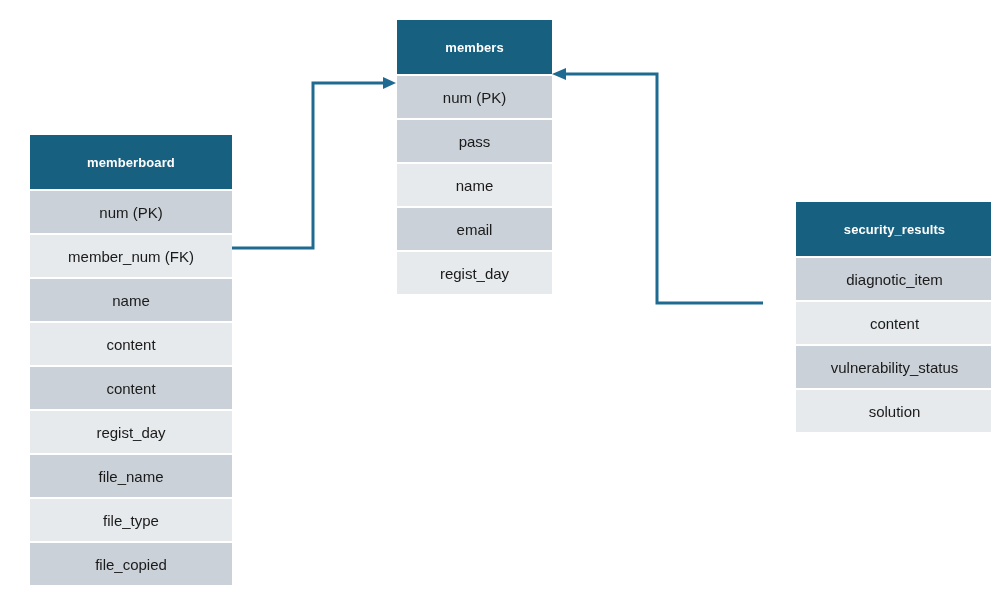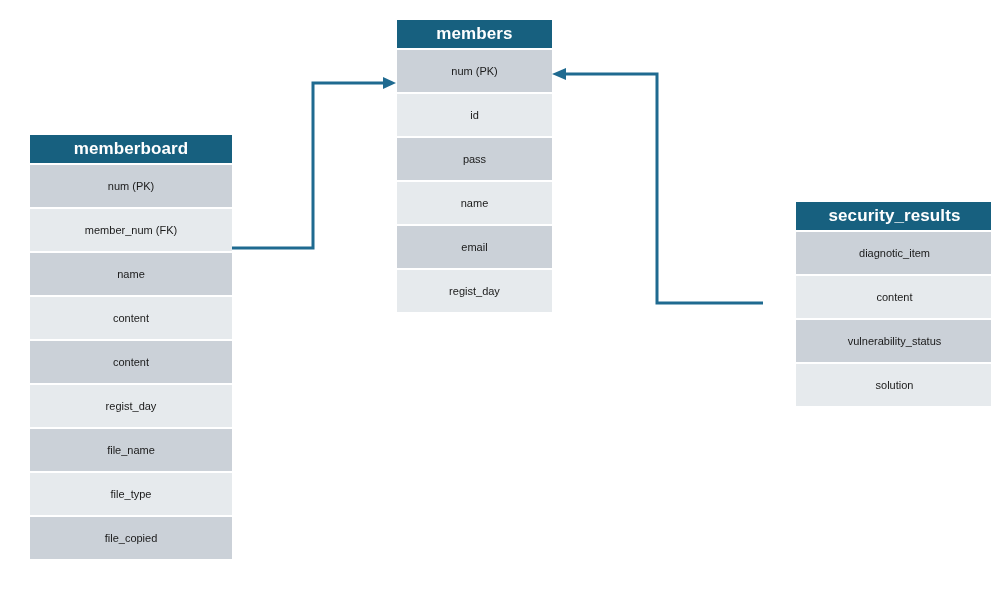--- a/index.html
+++ b/index.html
@@ -22,42 +22,42 @@
     height: 590px;
     background: #ffffff;
   }
   .entity-table {
     position: absolute;
     box-sizing: border-box;
   }
   .entity-header {
     box-sizing: border-box;
     width: 100%;
-    height: 28px;
+    height: 54px;
     background: #17607f;
     color: #ffffff;
-    font-size: 17px;
+    font-size: 13px;
     font-weight: bold;
     display: flex;
     align-items: center;
     justify-content: center;
     letter-spacing: 0.1px;
   }
   .entity-rows {
     width: 100%;
   }
   .entity-row {
     box-sizing: border-box;
     width: 100%;
     height: 42px;
     margin-top: 2px;
     display: flex;
     align-items: center;
     justify-content: center;
-    font-size: 11px;
+    font-size: 15px;
     color: #1a1a1a;
     background: #e6eaed;
     white-space: nowrap;
   }
   .entity-row.alt {
     background: #cbd1d8;
   }
   
   #connector-layer {
     position: absolute;
@@ -92,21 +92,20 @@
       <div class="entity-row alt">file_name</div>
       <div class="entity-row">file_type</div>
       <div class="entity-row alt">file_copied</div>
     </div>
   </div>
 
   <div class="entity-table" id="table-members" style="left:397px; top:20px; width:155px;">
     <div class="entity-header">members</div>
     <div class="entity-rows">
       <div class="entity-row alt">num (PK)</div>
-      <div class="entity-row">id</div>
       <div class="entity-row alt">pass</div>
       <div class="entity-row">name</div>
       <div class="entity-row alt">email</div>
       <div class="entity-row">regist_day</div>
     </div>
   </div>
 
   <div class="entity-table" id="table-security-results" style="left:796px; top:202px; width:197px;">
     <div class="entity-header">security_results</div>
     <div class="entity-rows">

